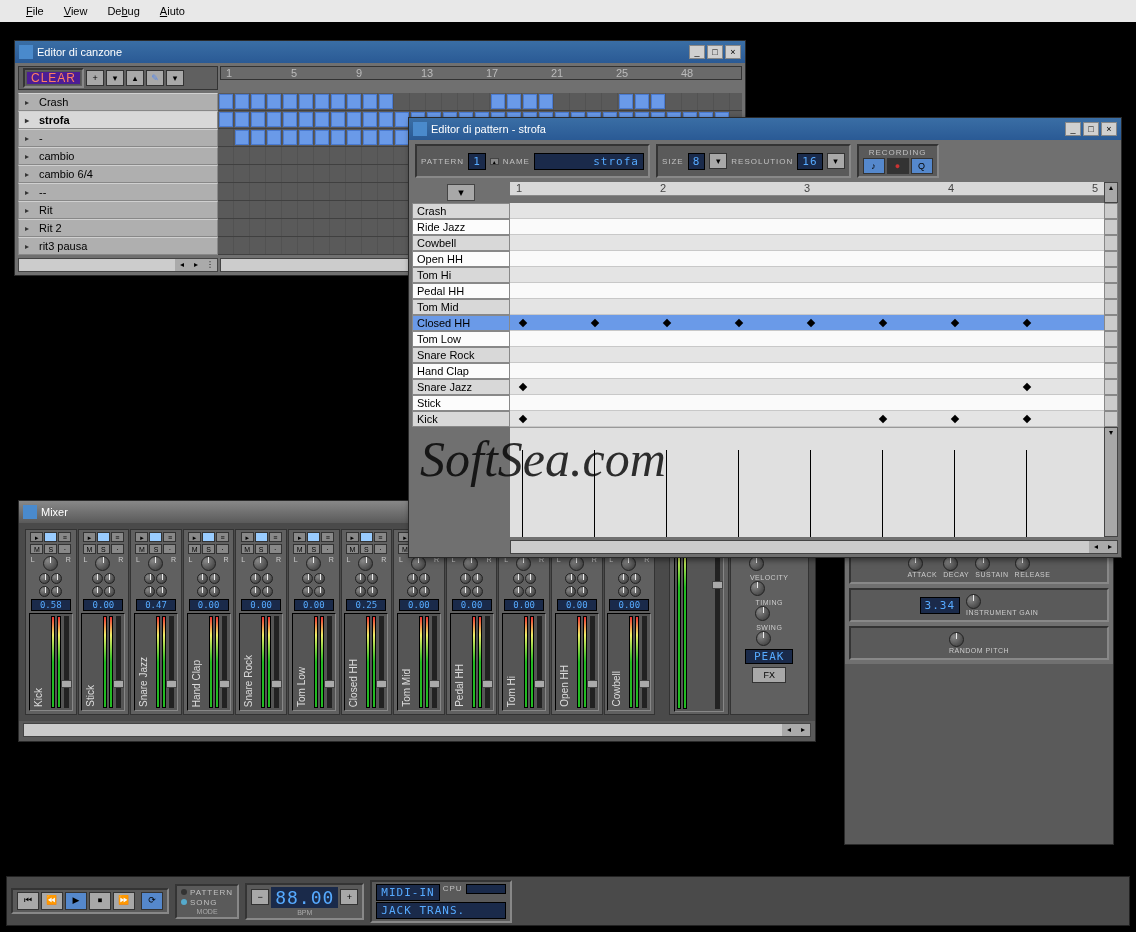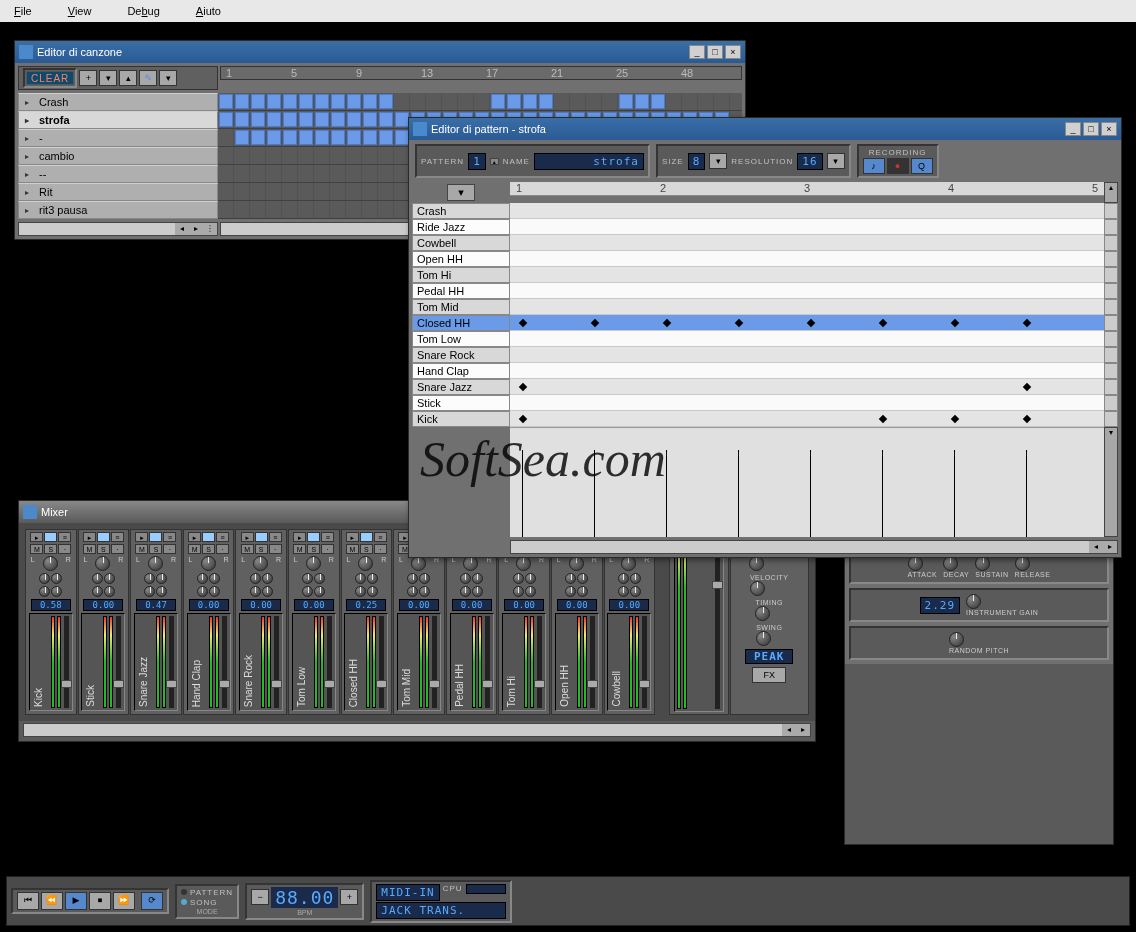--- a/index.html
+++ b/index.html
@@ -1,28 +1,28 @@
 <!DOCTYPE html>
 <html><head>
 <meta charset="utf-8">
 <style>
 * { margin: 0; padding: 0; box-sizing: border-box; font-family: Arial, sans-serif; font-size: 11px; user-select: none; }
 body { background: #000; width: 1136px; height: 932px; position: relative; overflow: hidden; }
-.menubar { background: #e8e8e8; height: 22px; display: flex; align-items: center; padding: 0 4px; gap: 16px; }
+.menubar { background: #e8e8e8; height: 22px; display: flex; align-items: center; padding: 0 16px; gap: 0; }
 .menubar span { padding: 2px 10px; color: #000; }
 .menubar span u { text-decoration: underline; }
 .window { position: absolute; background: #5a5a5a; border: 1px solid #2a2a2a; box-shadow: 2px 2px 6px rgba(0,0,0,0.5); }
 .titlebar { background: linear-gradient(#3a6ea5, #2a5a95); color: #fff; height: 22px; display: flex; align-items: center; padding: 0 4px; font-size: 12px; }
 .titlebar-icon { width: 14px; height: 14px; background: #4a8acc; margin-right: 4px; display: inline-block; }
 .titlebar-spacer { flex: 1; }
 .winbtn { width: 16px; height: 14px; border: 1px solid #888; background: #d0d0d0; margin-left: 2px; color: #000; font-size: 9px; line-height: 12px; text-align: center; }
 .panel { background: #707070; padding: 4px; display: flex; flex-direction: column; gap: 3px; }
 .song-toolbar { background: #606060; height: 24px; border: 1px solid #333; display: flex; align-items: center; padding: 2px 4px; gap: 2px; }
 .btn-small { border: 1px solid #333; background: #a8a8a8; color: #000; font-size: 9px; height: 16px; min-width: 18px; text-align: center; line-height: 14px; }
-.btn-clear { background: #0c4a6e; color: #ff8060; font-size: 10px; letter-spacing: 1px; padding: 0 4px; height: 14px; line-height: 13px; border: 1px solid #555;}
+.btn-clear { background: #4c1d95; color: #ff8060; font-size: 12px; letter-spacing: 1px; padding: 0 4px; height: 14px; line-height: 13px; border: 1px solid #555;}
 .ruler { background: #6a6a6a; height: 14px; position: relative; color: #bbb; font-size: 9px; display: flex; align-items: center; border: 1px solid #333; }
 .ruler span { position: absolute; }
 .song-row { display: flex; height: 18px; }
 .song-label { width: 200px; background: #afafaf; border: 0.5px solid #888; border-top: 0.5px solid #d0d0d0; padding-left: 20px; color: #000; line-height: 17px; position:relative; }
 .song-label.selected { background: #d8d8d8; font-weight: bold; }
 .song-label::before { content: '▸'; position: absolute; left: 6px; font-size: 8px; color: #333; }
 .song-grid { flex: 1; background: repeating-linear-gradient(90deg, #5a5a5a 0, #5a5a5a 15px, #525252 15px, #525252 16px); border-bottom: 1px solid #404040; position: relative; }
 .song-cell { position: absolute; top: 1px; width: 14px; height: 15px; background: #6a9ae8; border: 1px solid #4a7ad0; }
 .scrollbar-h { height: 14px; display: flex; background: #888; border: 1px solid #444; }
 .scrollbar-h .arrow { width: 14px; background: #aaa; text-align: center; font-size: 8px; line-height: 12px; color: #000;}
@@ -188,25 +188,33 @@
             <div class="song-cell" style="left: 161px;"></div>
             <div class="song-cell" style="left: 177px;"></div>
             <div class="song-cell" style="left: 193px;"></div>
           </div>
         </div>
         <div class="song-row">
           <div class="song-label">cambio</div>
           <div class="song-grid"></div>
         </div>
         <div class="song-row">
+          <div class="song-label">cambio 6/4</div>
+          <div class="song-grid"></div>
+        </div>
+        <div class="song-row">
           <div class="song-label">--</div>
           <div class="song-grid"></div>
         </div>
         <div class="song-row">
           <div class="song-label">Rit</div>
+          <div class="song-grid"></div>
+        </div>
+        <div class="song-row">
+          <div class="song-label">Rit 2</div>
           <div class="song-grid"></div>
         </div>
         <div class="song-row">
           <div class="song-label">rit3 pausa</div>
           <div class="song-grid"></div>
         </div>
       </div>
     <div style="display:flex; gap:2px;">
       <div class="scrollbar-h" style="width:200px;">
           <div class="track"></div>
@@ -676,21 +684,21 @@
           <div class="knob"></div>
         </div>
   <div style="text-align:center;">
           <div class="fx-label">TIMING</div>
           <div class="knob"></div>
         </div>
   <div style="text-align:center;">
           <div class="fx-label">SWING</div>
           <div class="knob"></div>
         </div>
-  <div class="lcd" style="padding:0 8px;font-weight:bold;">PEAK</div>
+  <div class="lcd" style="padding:0 8px;">PEAK</div>
   <div class="btn-small" style="padding:0 10px;">FX</div>
       </div>
     </div>
   <div class="scrollbar-h" style="margin:2px 4px 4px 4px;">
       <div class="track"></div>
       <div class="arrow">◂</div>
       <div class="arrow">▸</div>
     </div>
 </div>
 
@@ -708,21 +716,21 @@
       <div style="text-align:center;">
           <div class="knob"></div>
           <div class="fx-label">SUSTAIN</div>
         </div>
       <div style="text-align:center;">
           <div class="knob"></div>
           <div class="fx-label">RELEASE</div>
         </div>
     </div>
     <div class="fxbox" style="flex-direction:row;">
-      <div class="lcd">2.29</div>
+      <div class="lcd">3.34</div>
       <div style="text-align:center;">
           <div class="knob"></div>
           <div class="fx-label">INSTRUMENT GAIN</div>
         </div>
     </div>
     <div class="fxbox">
       <div style="text-align:center;">
           <div class="knob"></div>
           <div class="fx-label">RANDOM PITCH</div>
         </div>

